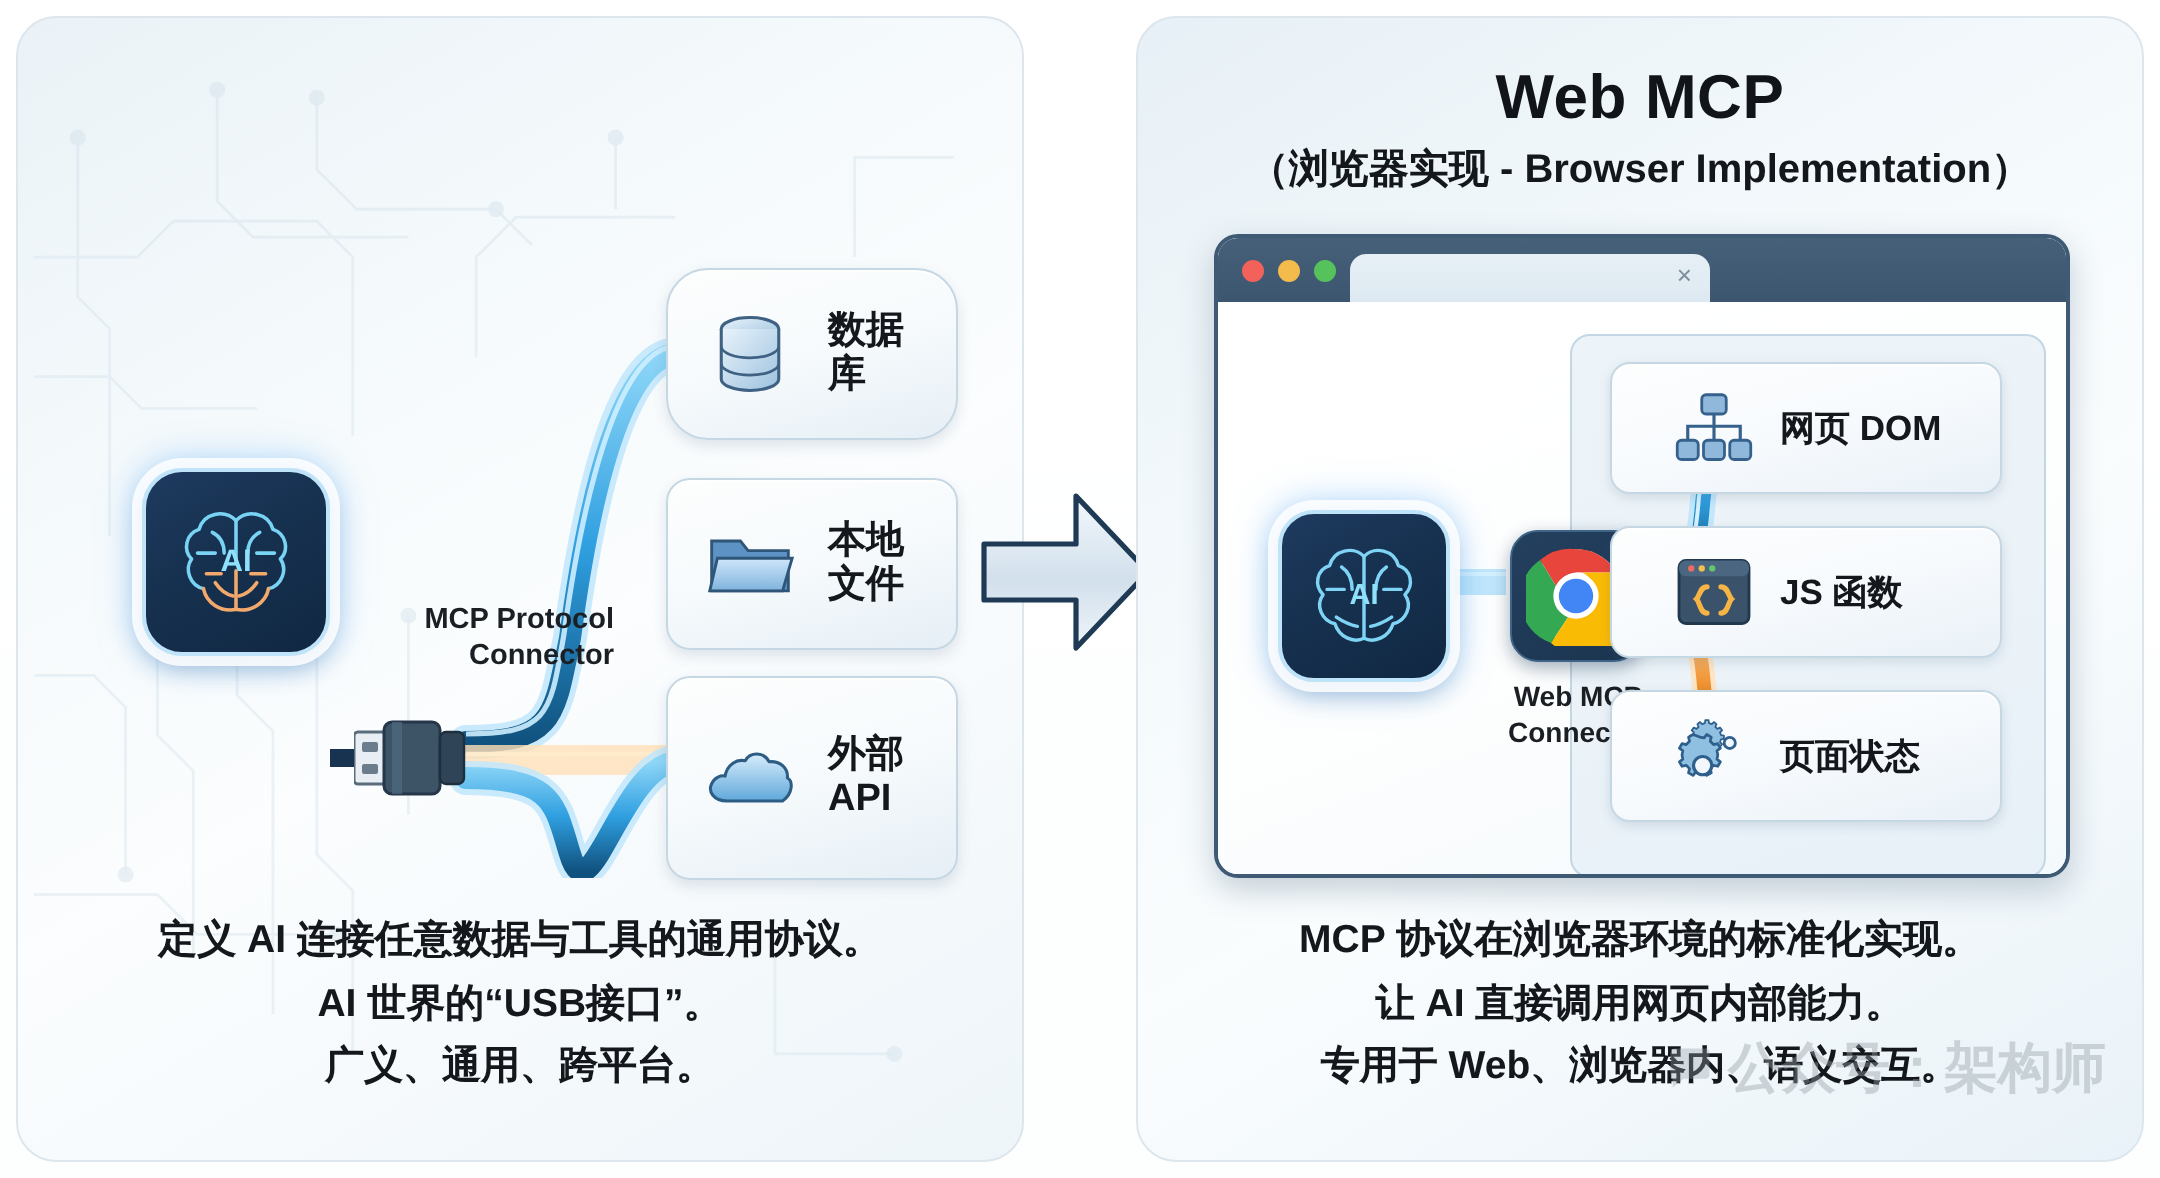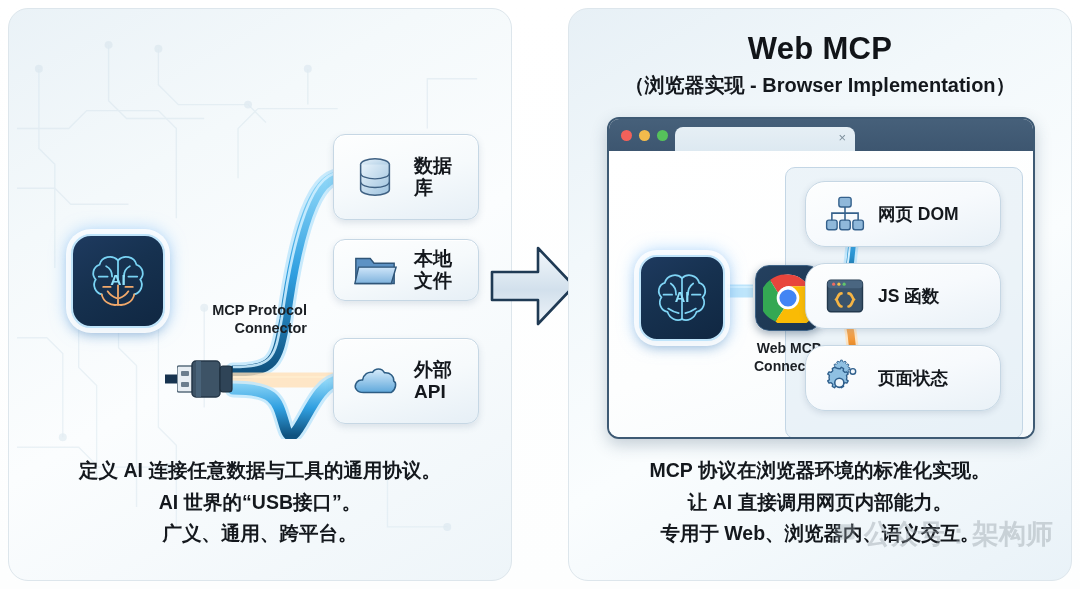--- a/index.html
+++ b/index.html
@@ -77,23 +77,23 @@
     border-radius: 12px;
     border: 1.5px solid #c6d7e4;
     background: linear-gradient(165deg,#fdfefe 0%,#f6fafc 50%,#e6eff6 100%);
     box-shadow: 0 3px 7px rgba(60,90,120,.15), inset 0 1px 0 rgba(255,255,255,.9);
     display:flex; align-items:center; gap:12px;
     padding: 0 14px;
   }
   .card-label { font-size: 19px; font-weight: 700; color:#14181d; line-height:1.15; }
   .card-icon { width:54px; height:54px; flex:none; display:flex; align-items:center; justify-content:center; }
 
-  .card-db    { left: 324px; top:  25px; width: 146px; height: 86px; }
-  .card-file  { left: 324px; top: 130px; width: 146px; height: 62px; }
-  .card-api   { left: 324px; top: 229px; width: 146px; height: 86px; }
+  .card-db    { left: 324px; top:  25px; width: 146px; height: 86px; border-radius: 21px; }
+  .card-file  { left: 324px; top: 130px; width: 146px; height: 86px; }
+  .card-api   { left: 324px; top: 229px; width: 146px; height: 102px; }
 
   
   .arrow { position:absolute; left:490px; top:236px; width:86px; height:100px; }
 
   
   .browser {
     position:absolute; left: 38px; top: 108px; width: 428px; height: 322px;
     border-radius: 12px;
     border: 2px solid #3e5a74;
     background:#ffffff;
@@ -138,25 +138,25 @@
     box-shadow: 0 3px 9px rgba(25,55,85,.4);
     display:flex; align-items:center; justify-content:center;
   }
   .lbl-webconn {
     position:absolute; left: 110px; top: 188px; width: 140px;
     text-align:center; font-size:14px; font-weight:700; color:#1b1f24; line-height:1.3;
   }
 
   .rcard {
     position:absolute;
-    border-radius: 20px;
+    border-radius: 10px;
     border: 1.5px solid #c6d7e4;
     background: linear-gradient(165deg,#fdfefe 0%,#f7fafd 50%,#e9f1f7 100%);
     box-shadow: 0 2px 6px rgba(60,90,120,.16), inset 0 1px 0 rgba(255,255,255,.9);
-    display:flex; align-items:center; gap:10px; padding: 0 16px;
+    display:flex; align-items:center; gap:10px; padding: 0 28px;
     width: 196px; height: 66px;
     left: 196px;
   }
   .rcard-1 { top: 30px; }
   .rcard-2 { top: 112px; }
   .rcard-3 { top: 194px; }
   .rcard-icon { width:46px; height:46px; flex:none; display:flex; align-items:center; justify-content:center; }
   .rcard-label { font-size: 17.5px; font-weight:700; color:#14181d; }
 
   

